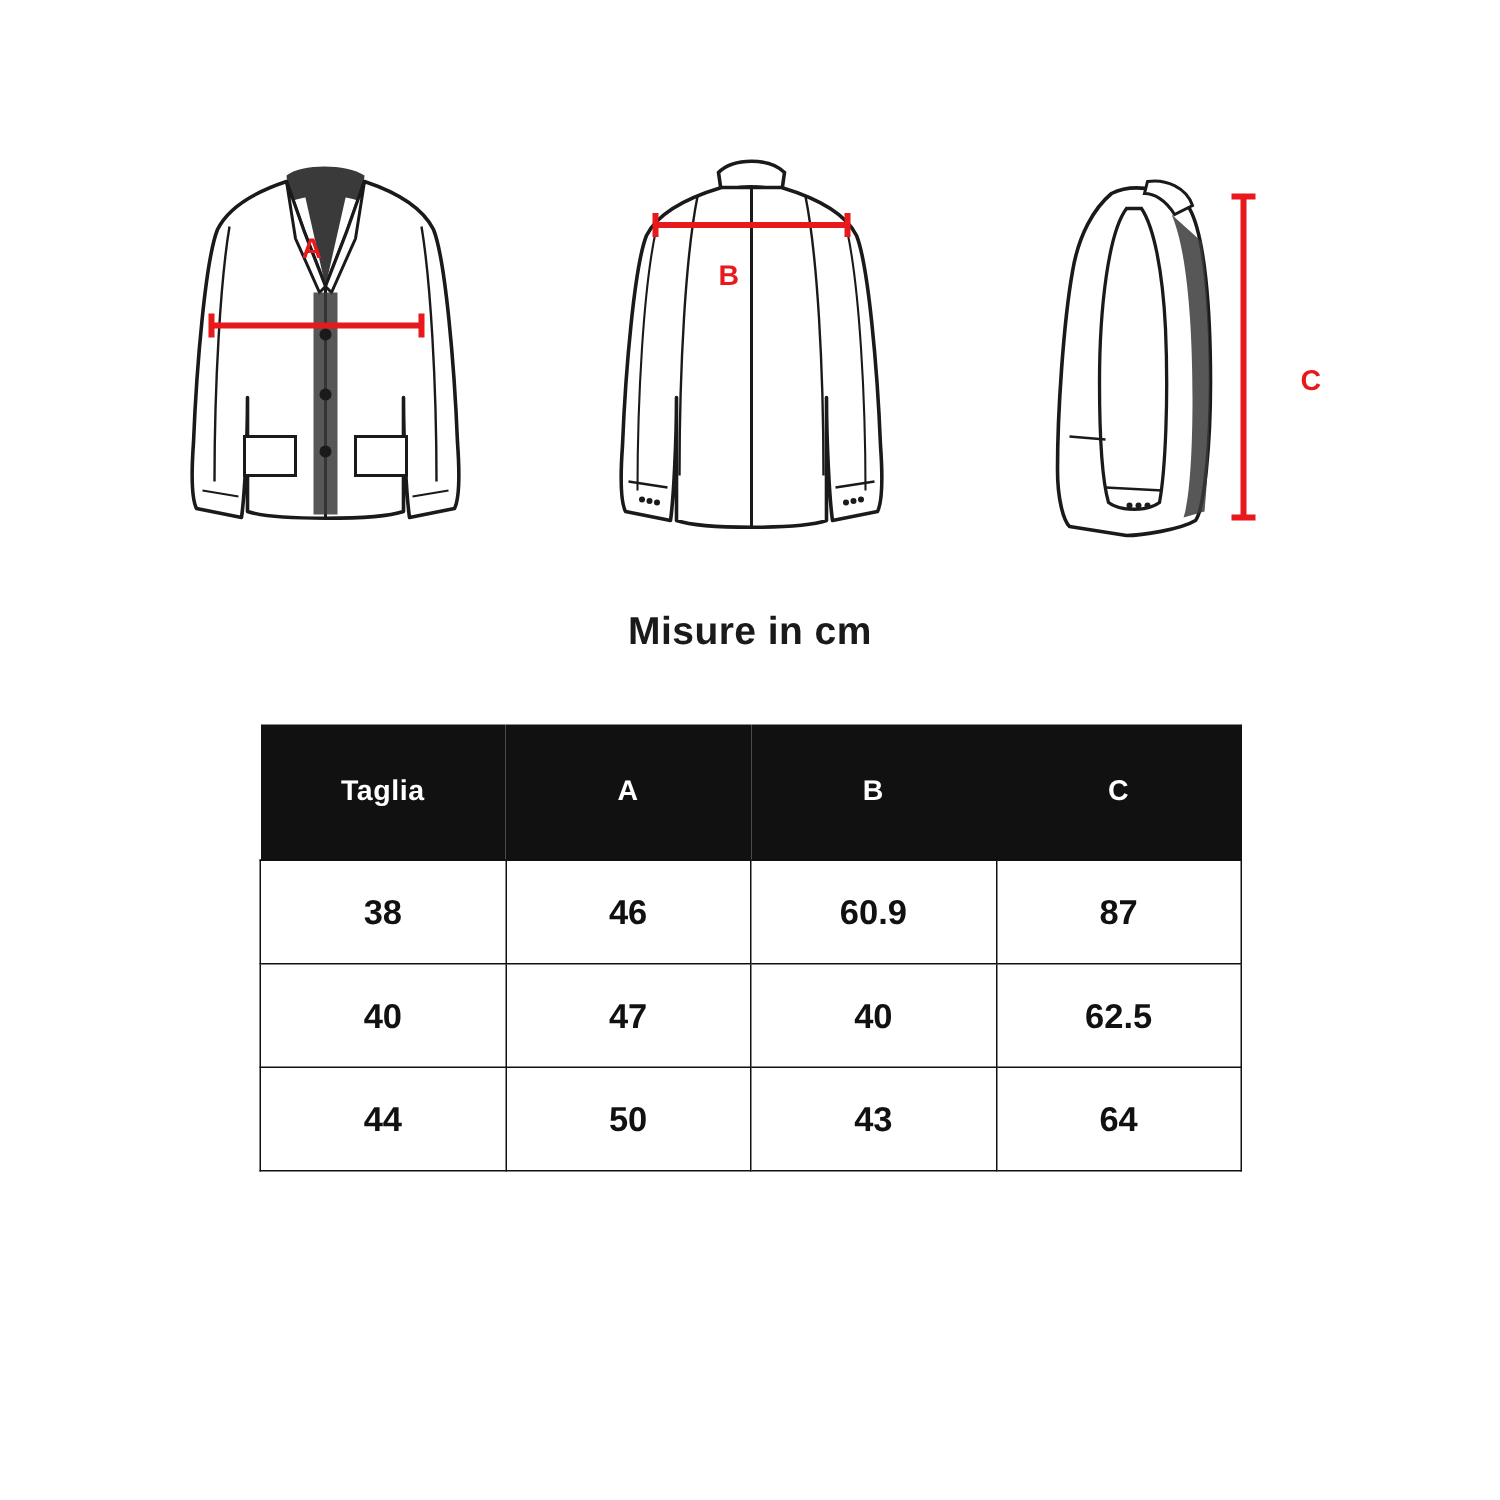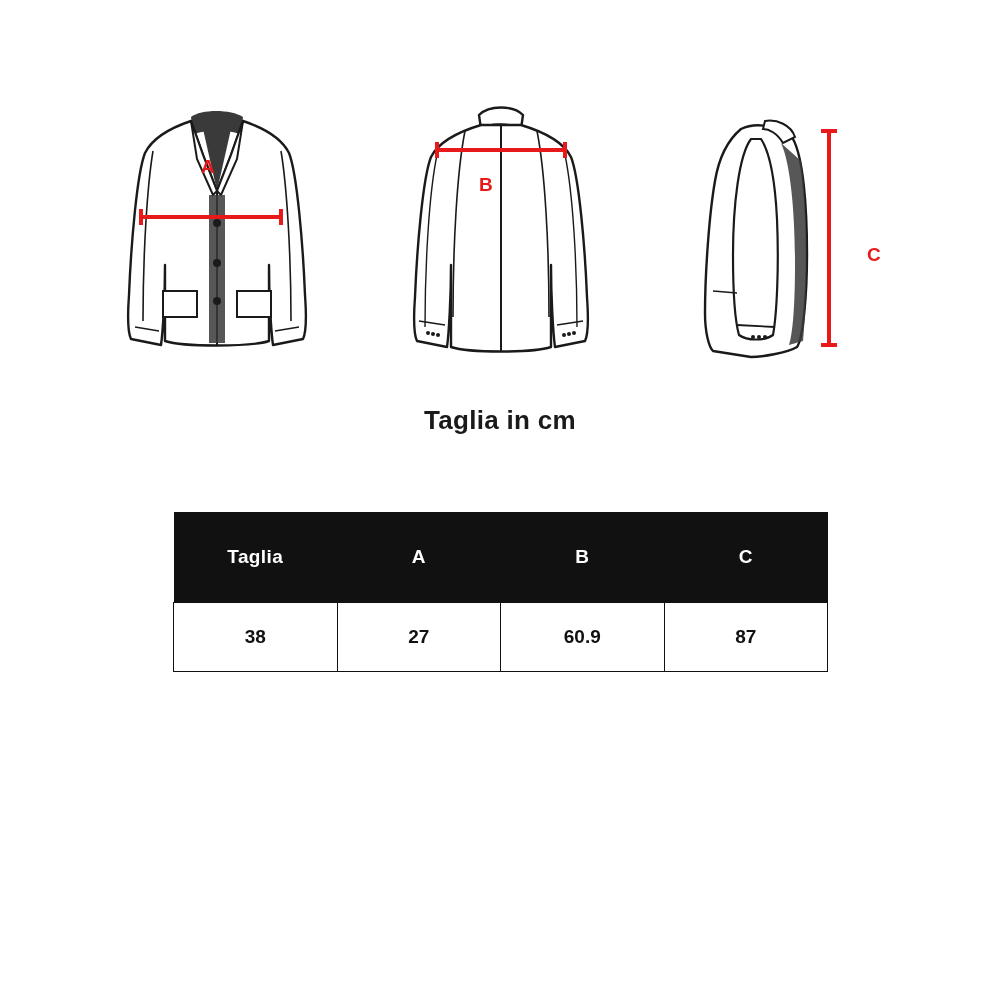--- a/index.html
+++ b/index.html
@@ -66,21 +66,21 @@
     text-align: center;
     font-size: 26px;
     font-weight: bold;
     letter-spacing: 0.3px;
     color: #1a1a1a;
   }
 
   
   .table-wrap {
     position: absolute;
-    top: 512px;
+    top: 483px;
     left: 173px;
     width: 655px;
   }
   table.size-table {
     border-collapse: collapse;
     width: 100%;
     table-layout: fixed;
   }
   table.size-table th {
     background: #111111;
@@ -88,21 +88,21 @@
     font-size: 19px;
     font-weight: bold;
     height: 88px;
     border: none;
     letter-spacing: 0.4px;
   }
   table.size-table td {
     border: 1.5px solid #111111;
     text-align: center;
     height: 66px;
-    font-size: 19px;
+    font-size: 23px;
     font-weight: bold;
     color: #111111;
   }
   table.size-table tbody tr td:first-child { border-left: 1.5px solid #111; }
   table.size-table thead th:first-child { text-align: center; }
 </style>
 </head>
 <body>
 
 <div class="page">
@@ -213,36 +213,48 @@
           <path d="M152 36 L152 250"></path>
           <path d="M144 36 L160 36"></path>
           <path d="M144 250 L160 250"></path>
         </g>
       </svg>
       <span class="fig-label label-c">C</span>
     </div>
 
   </div>
 
-  <div class="caption">Taglia in cm</div>
+  <div class="caption">Misure in cm</div>
 
   <div class="table-wrap">
     <table class="size-table">
       <thead>
         <tr>
           <th>Taglia</th>
           <th>A</th>
           <th>B</th>
           <th>C</th>
         </tr>
       </thead>
       <tbody>
         <tr>
           <td>38</td>
-          <td>27</td>
+          <td>46</td>
           <td>60.9</td>
           <td>87</td>
+        </tr>
+        <tr>
+          <td>40</td>
+          <td>47</td>
+          <td>40</td>
+          <td>62.5</td>
+        </tr>
+        <tr>
+          <td>44</td>
+          <td>50</td>
+          <td>43</td>
+          <td>64</td>
         </tr>
       </tbody>
     </table>
   </div>
 
 </div>
 
 </body></html>

